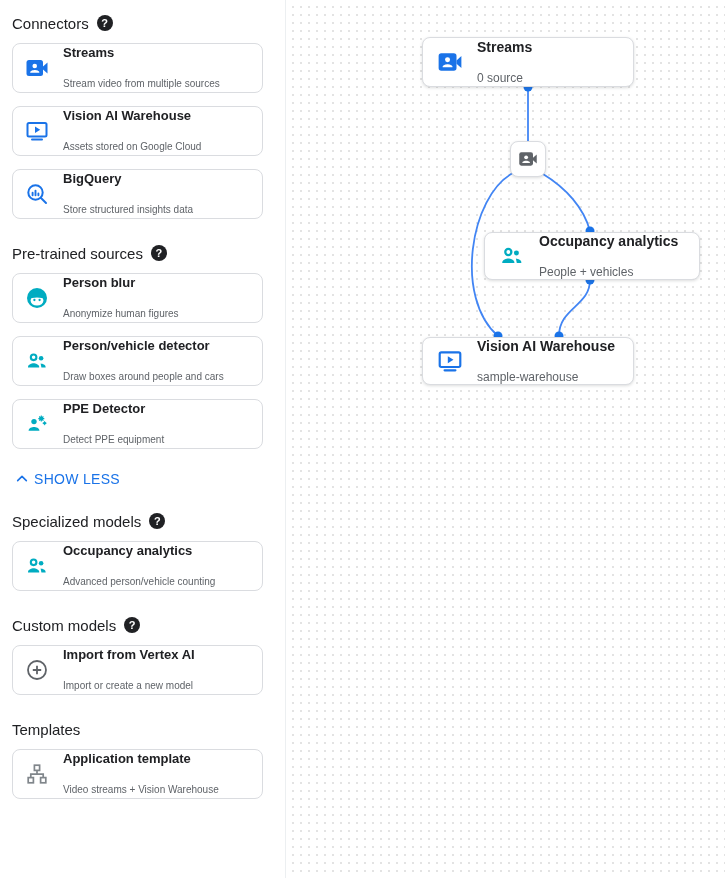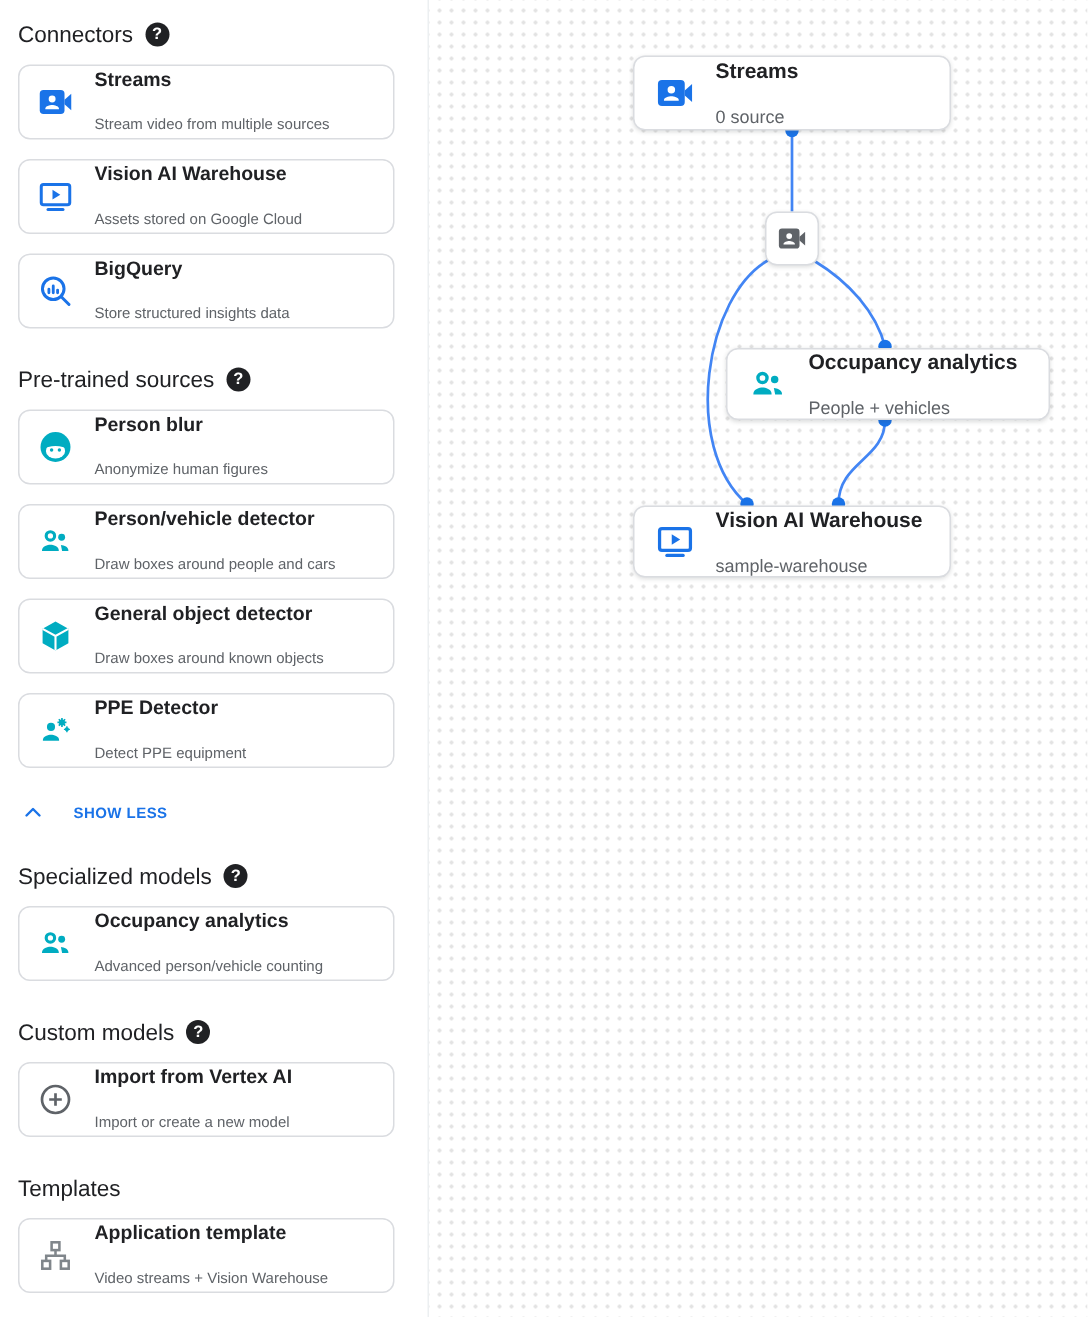--- a/index.html
+++ b/index.html
@@ -30,22 +30,22 @@
   .card + .card{margin-top:13px;}
   .ic{width:24px;height:24px;flex:none;display:inline-flex;}
   .ic svg{width:100%;height:100%;}
   .ic-blue{color:var(--accent-blue);}
   .ic-teal{color:var(--model-teal);}
   .ic-gray{color:var(--icon-gray);}
   .ic-lightgray{color:#80868b;}
   .card-text{display:flex;flex-direction:column;gap:15px;min-width:0;}
   .card-title{font-size:13px;font-weight:bold;color:var(--text-dark);line-height:16px;white-space:nowrap;}
   .card-sub{font-size:10px;color:var(--text-gray);line-height:16px;white-space:nowrap;}
-  .show-less{display:flex;align-items:center;gap:19px;margin:22px 0 4px 2px;height:16px;
-    color:var(--accent-blue);font-size:10px;font-weight:bold;letter-spacing:.3px;cursor:pointer;}
+  .show-less{display:flex;align-items:center;gap:4px;margin:22px 0 4px 2px;height:16px;
+    color:var(--accent-blue);font-size:14px;font-weight:normal;letter-spacing:.3px;cursor:pointer;}
   .show-less svg{width:16px;height:16px;}
 
   
   .canvas{position:relative;width:440px;height:878px;flex:none;
     background-color:#fff;border-left:1px solid #eceff1;
     background-image:radial-gradient(#e3e3e3 1.1px,transparent 1.35px);
     background-size:8px 8px;background-position:3px 3px;}
   .edges{position:absolute;left:0;top:0;width:440px;height:878px;pointer-events:none;}
   .edge{stroke:var(--edge-blue);stroke-width:1.8;fill:none;pointer-events:stroke;}
   .port{fill:var(--accent-blue);pointer-events:all;}
@@ -188,31 +188,20 @@
           </svg>
         </span>
       <span class="card-text">
         <span class="card-title">Person/vehicle detector</span>
         <span class="card-sub">Draw boxes around people and cars</span>
       </span>
     </div>
     <div class="card">
       <span class="ic ic-teal">
           <svg viewBox="0 0 24 24">
-            <use href="#icn-cube"></use>
-          </svg>
-        </span>
-      <span class="card-text">
-        <span class="card-title">General object detector</span>
-        <span class="card-sub">Draw boxes around known objects</span>
-      </span>
-    </div>
-    <div class="card">
-      <span class="ic ic-teal">
-          <svg viewBox="0 0 24 24">
             <use href="#icn-person-gear"></use>
           </svg>
         </span>
       <span class="card-text">
         <span class="card-title">PPE Detector</span>
         <span class="card-sub">Detect PPE equipment</span>
       </span>
     </div>
 
     <div class="show-less">

